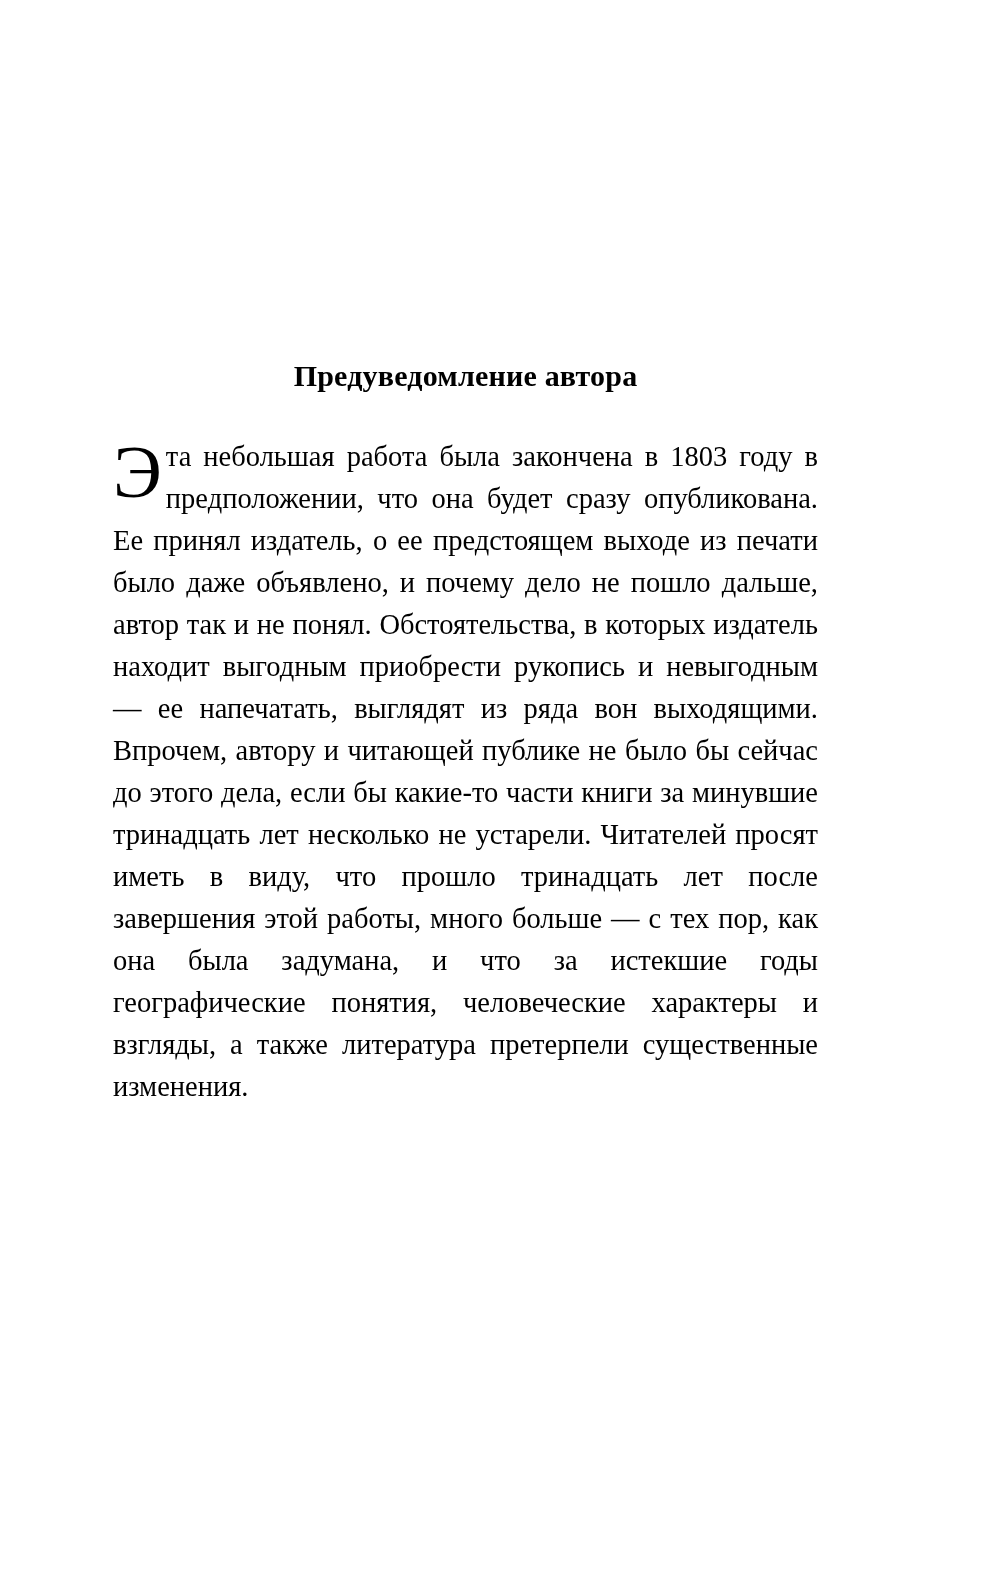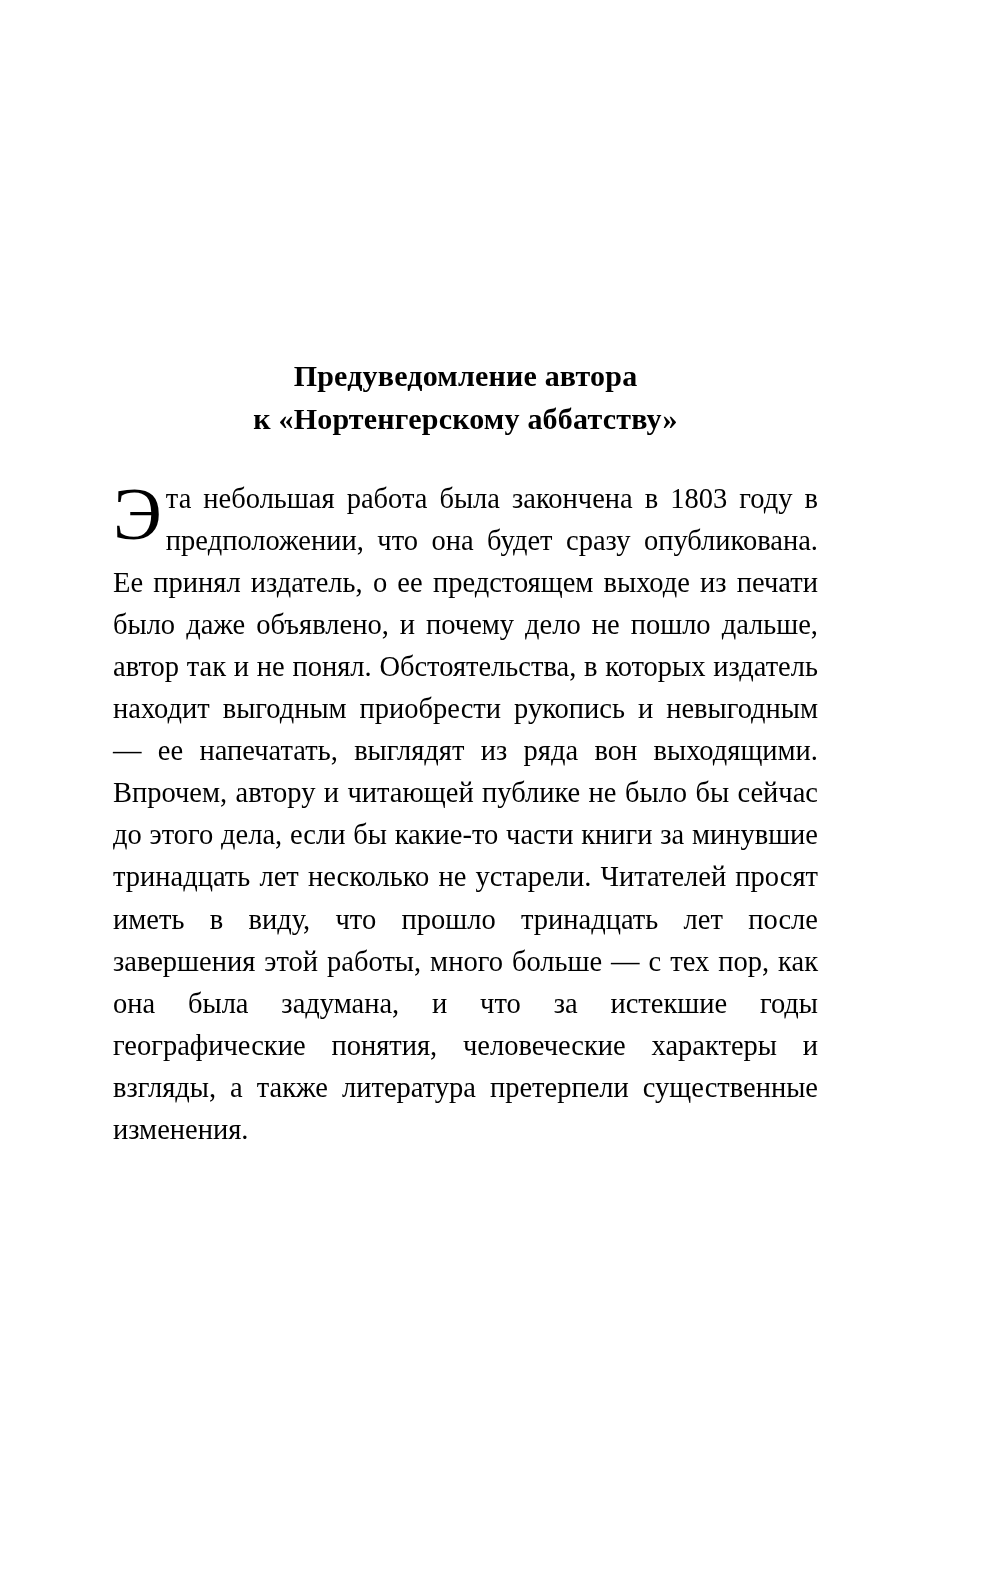--- a/index.html
+++ b/index.html
@@ -67,21 +67,20 @@
   }
 </style>
 </head>
 <body>
 
 <div class="page">
   <div class="content">
 
     <h1 class="title-block">
       <span class="title-line">Предуведомление автора</span>
-      <span class="title-line">к «Нортенгерскому аббатству»</span>
     </h1>
 
     <p class="body-text para-first">
       <span class="dropcap">Э</span><span>та небольшая работа была закончена в 1803 году в предположении, что она будет сразу опубликована. Ее принял издатель, о ее предстоящем выходе из печати было даже объявлено, и почему дело не пошло дальше, автор так и не понял. Обстоятельства, в которых издатель находит выгодным приобрести рукопись и невыгодным — ее напечатать, выглядят из ряда вон выходящими. Впрочем, автору и читающей публике не было бы сейчас до этого дела, если бы какие-то части книги за минувшие тринадцать лет несколько не устарели. Читателей просят иметь в виду, что прошло тринадцать лет после завершения этой работы, много больше — с тех пор, как она была задумана, и что за истекшие годы географические понятия, человеческие характеры и взгляды, а также литература претерпели существенные изменения.</span>
     </p>
 
   </div>
 </div>
 
 </body></html>

